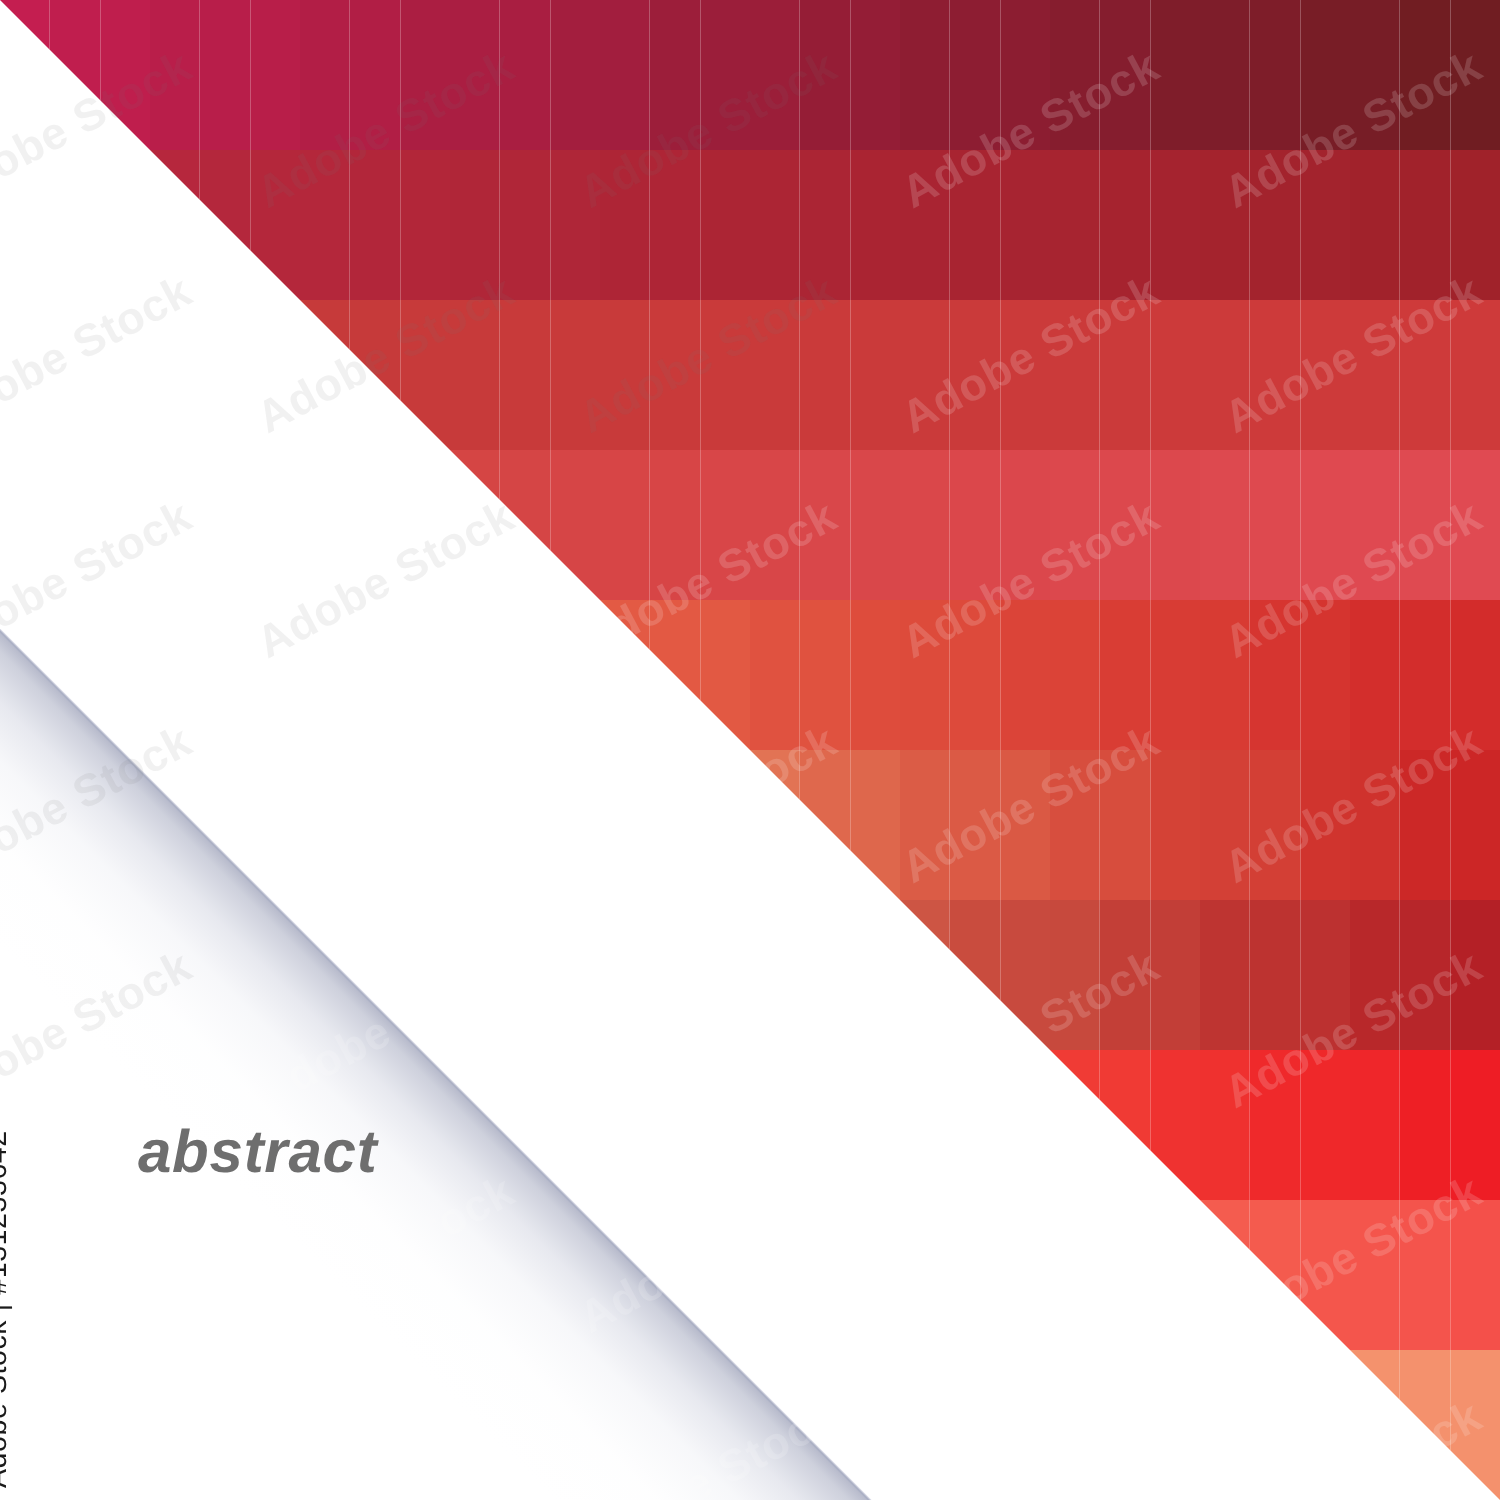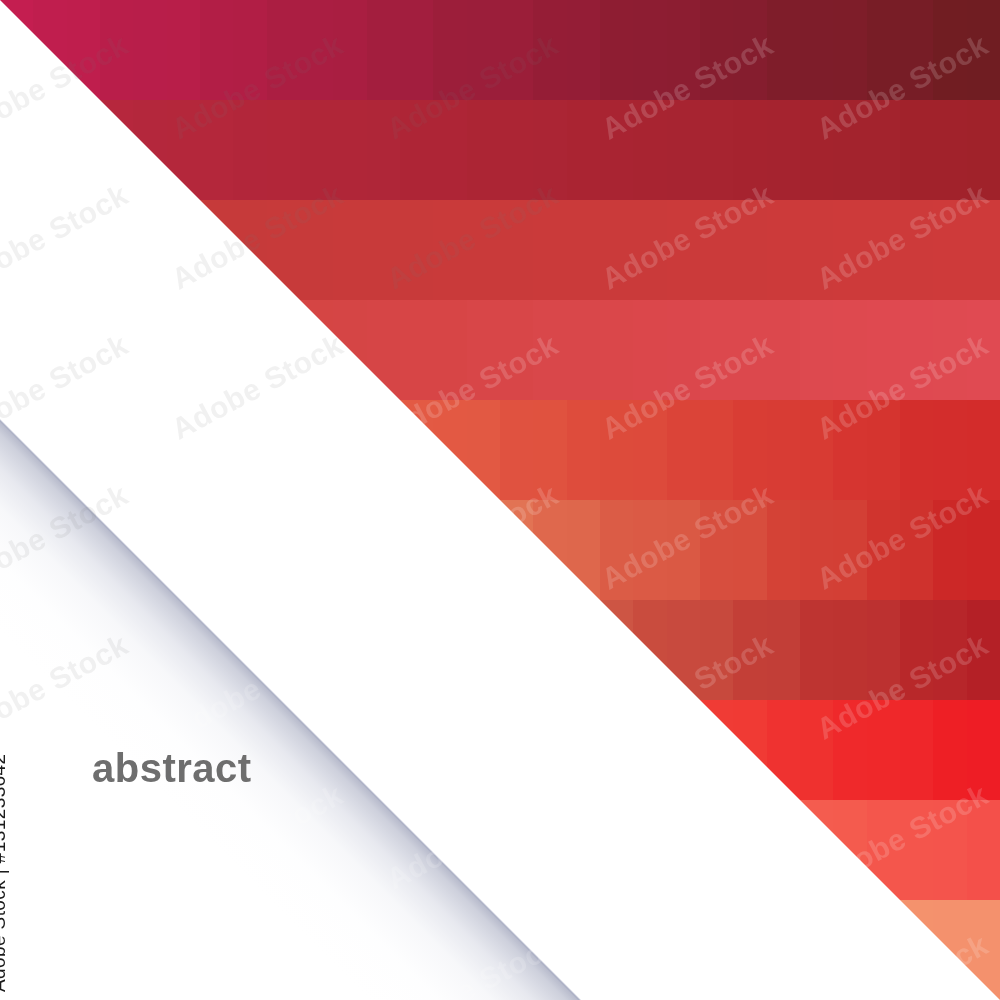--- a/index.html
+++ b/index.html
@@ -74,20 +74,21 @@
     left: 92px;
     top: 748px;
     color: #6e6e6e;
     line-height: 1.0;
     user-select: none;
   }
   #caption .line {
     display: block;
     font-weight: bold;
     letter-spacing: 0.5px;
+    font-style: italic;
   }
   #cap-line-1 { font-size: 40px; margin-bottom: 14px; }
   #cap-line-2 { font-size: 44px; margin-bottom: 14px; letter-spacing: 1px; }
   #cap-line-3 { font-size: 40px; }
 
   
   #stock-id {
     position: absolute;
     left: 10px;
     bottom: 8px;

